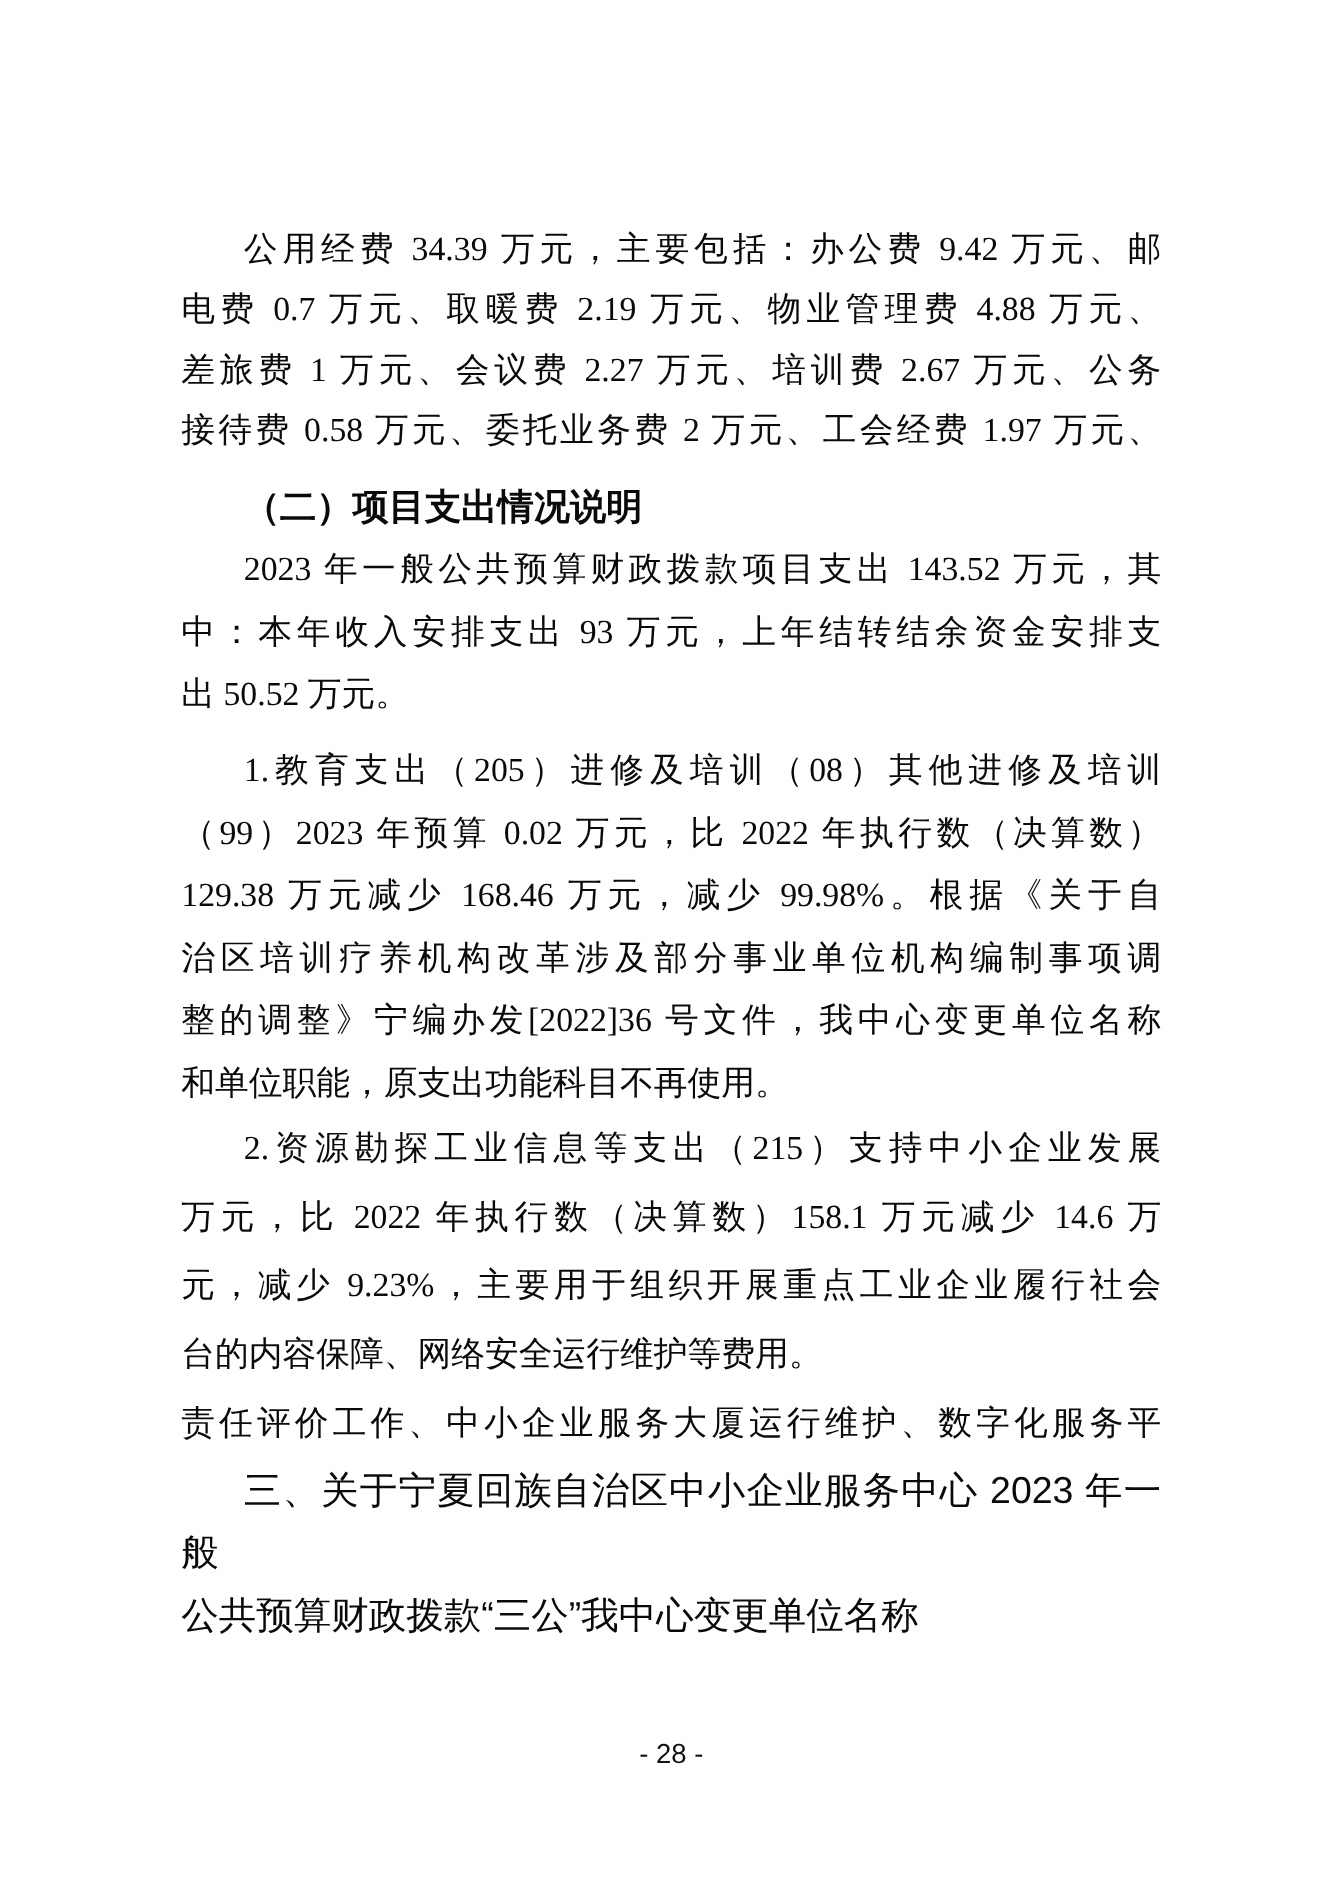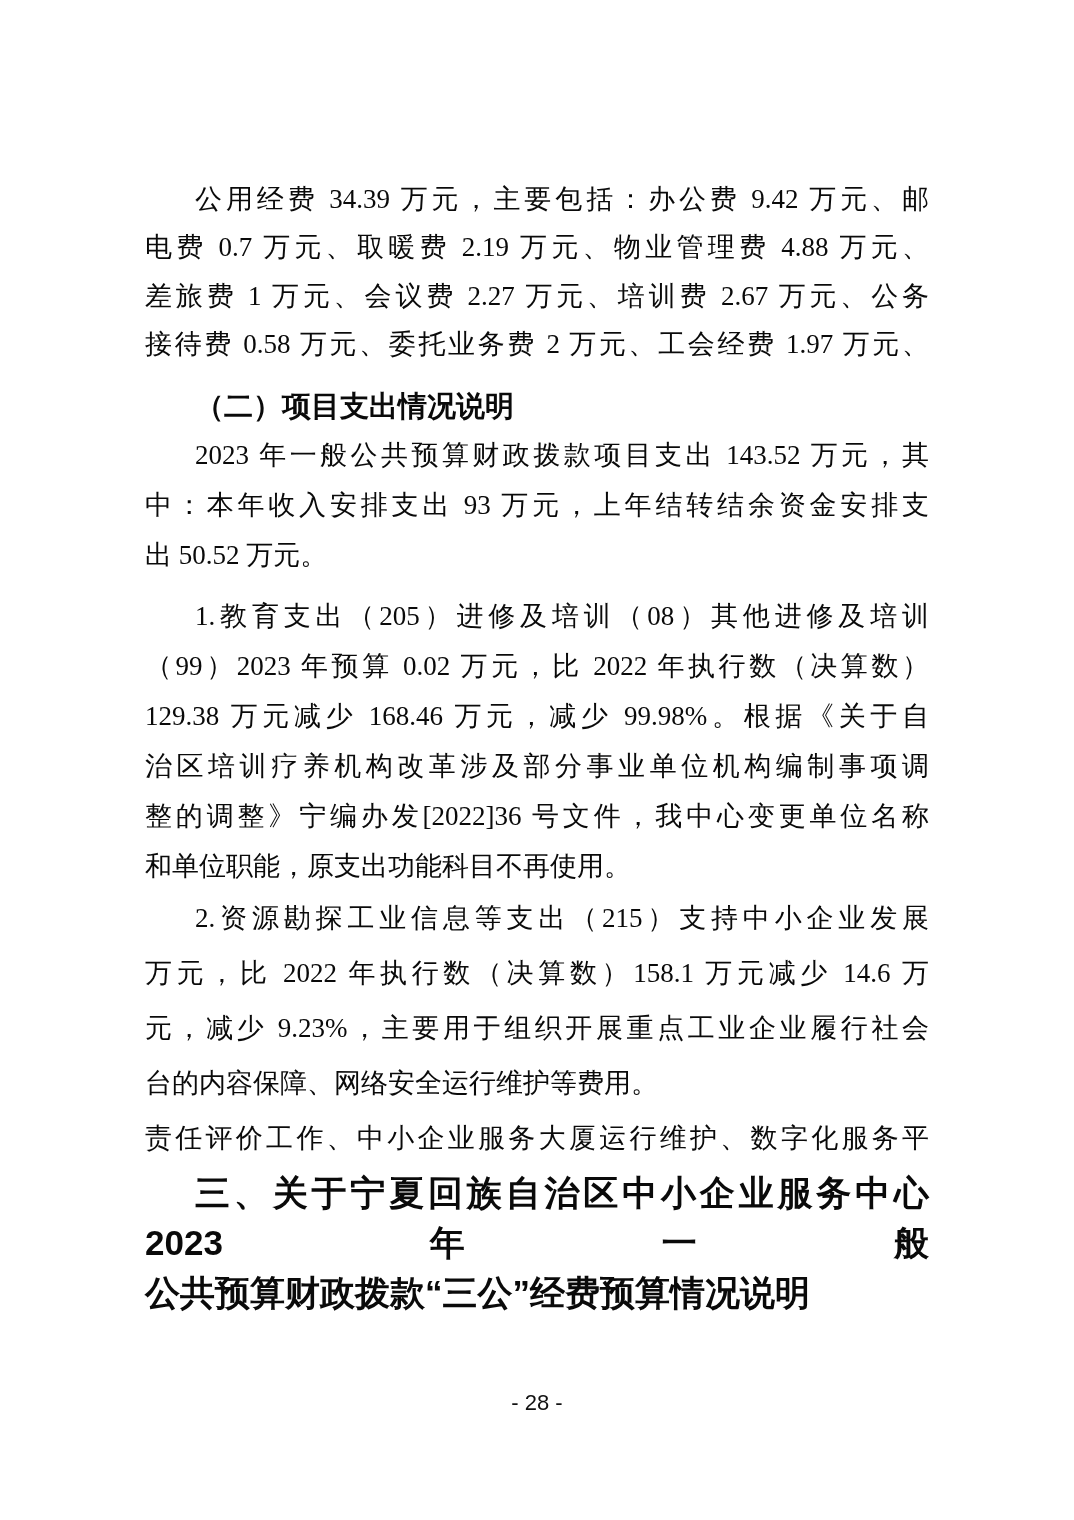--- a/index.html
+++ b/index.html
@@ -44,22 +44,22 @@
     margin-top: 13px;
     font-weight: bold;
     font-size: 29px;
   }
   .p-total { line-height: 50px; }
   .p-item1 { line-height: 50px; margin-top: 11px; }
   .p-item2 { line-height: 55px; }
   .h3 {
     line-height: 50px;
     margin-top: 2px;
-    font-weight: bold;
-    font-size: 35px;
+    font-weight: normal;
+    font-size: 30px;
     font-family: "Liberation Sans", "DejaVu Sans", sans-serif;
   }
   .footer {
     position: absolute;
     top: 1390px;
     left: 0;
     width: 100%;
     text-align: center;
     font-size: 22px;
     font-family: "Liberation Sans", "DejaVu Sans", sans-serif;
@@ -100,18 +100,18 @@
   <p class="para p-item2">
     <span class="line indent">2.资源勘探工业信息等支出（215）支持中小企业发展</span>
     <span class="line">万元，比 2022 年执行数（决算数）158.1 万元减少 14.6 万</span>
     <span class="line">元，减少 9.23%，主要用于组织开展重点工业企业履行社会</span>
     <span class="line last">台的内容保障、网络安全运行维护等费用。</span>
     <span class="line">责任评价工作、中小企业服务大厦运行维护、数字化服务平</span>
   </p>
 
   <p class="para h3">
     <span class="line indent">三、关于宁夏回族自治区中小企业服务中心 2023 年一般</span>
-    <span class="line last">公共预算财政拨款“三公”经费预算情况说明</span>
+    <span class="line last">公共预算财政拨款“三公”我中心变更单位名称</span>
   </p>
 
 </main>
 
 <div class="footer">- 28 -</div>
 
 </body></html>

